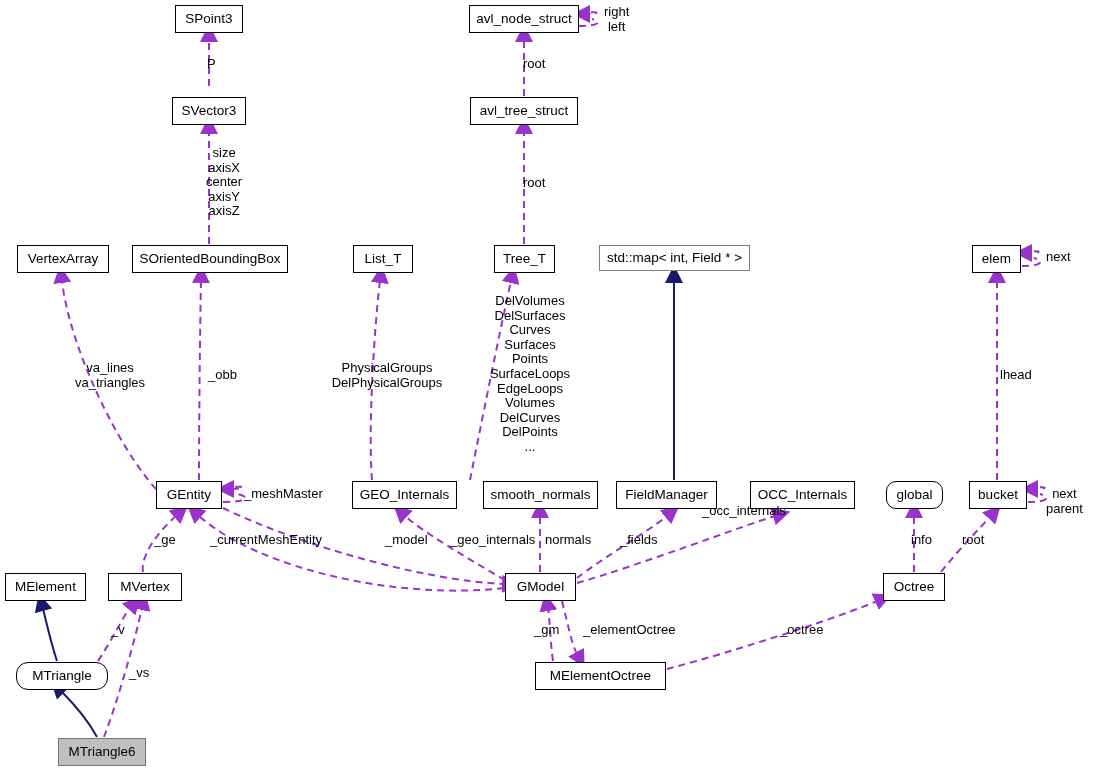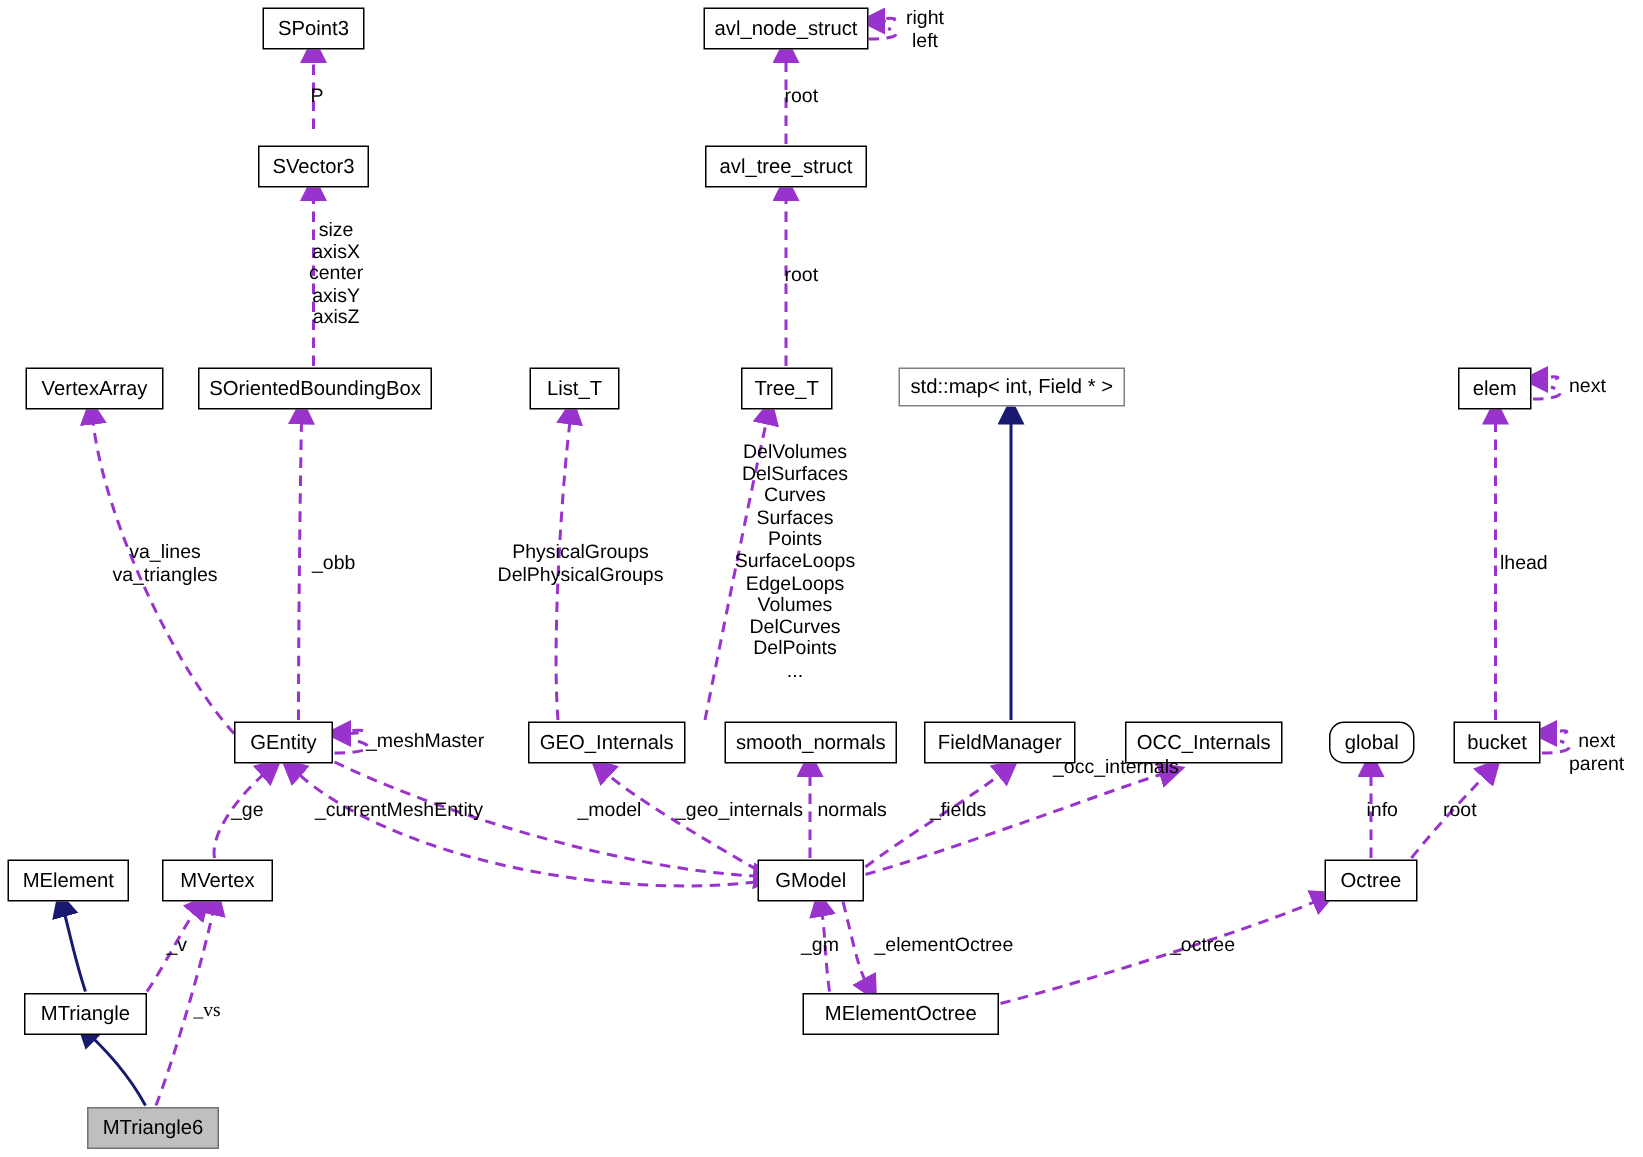--- a/index.html
+++ b/index.html
@@ -140,21 +140,21 @@
       <div class="node" style="left: 352px; top: 481px; width: 105px; height: 28px;">GEO_Internals</div>
       <div class="node" style="left: 483px; top: 481px; width: 115px; height: 28px;">smooth_normals</div>
       <div class="node" style="left: 616px; top: 481px; width: 101px; height: 28px;">FieldManager</div>
       <div class="node" style="left: 750px; top: 481px; width: 105px; height: 28px;">OCC_Internals</div>
       <div class="node" style="left: 886px; top: 481px; width: 57px; height: 28px; border-radius: 10px;">global</div>
       <div class="node" style="left: 969px; top: 481px; width: 58px; height: 28px;">bucket</div>
       <div class="node" style="left: 5px; top: 573px; width: 81px; height: 28px;">MElement</div>
       <div class="node" style="left: 108px; top: 573px; width: 74px; height: 28px;">MVertex</div>
       <div class="node" style="left: 505px; top: 573px; width: 71px; height: 28px;">GModel</div>
       <div class="node" style="left: 883px; top: 573px; width: 62px; height: 28px;">Octree</div>
-      <div class="node" style="left: 16px; top: 662px; width: 82px; height: 28px;">MTriangle</div>
+      <div class="node" style="left: 16px; top: 662px; width: 92px; height: 28px; border-radius: 12px;">MTriangle</div>
       <div class="node" style="left: 535px; top: 662px; width: 131px; height: 28px;">MElementOctree</div>
       <div class="node highlight" style="left: 58px; top: 738px; width: 88px; height: 28px;">MTriangle6</div>
     </div>
 
   <div id="labels-layer">
       <div class="edge-label left" style="left: 207px; top: 57px;">P</div>
       <div class="edge-label left" style="left: 604px; top: 5px;">right
 left</div>
       <div class="edge-label left" style="left: 523px; top: 57px;">root</div>
       <div class="edge-label left" style="left: 206px; top: 146px;">size
@@ -190,16 +190,16 @@
       <div class="edge-label left" style="left: 450px; top: 533px;">_geo_internals</div>
       <div class="edge-label left" style="left: 545px; top: 533px;">normals</div>
       <div class="edge-label left" style="left: 620px; top: 533px;">_fields</div>
       <div class="edge-label left" style="left: 702px; top: 504px;">_occ_internals</div>
       <div class="edge-label left" style="left: 911px; top: 533px;">info</div>
       <div class="edge-label left" style="left: 962px; top: 533px;">root</div>
       <div class="edge-label left" style="left: 111px; top: 623px;">_v</div>
       <div class="edge-label left" style="left: 534px; top: 623px;">_gm</div>
       <div class="edge-label left" style="left: 583px; top: 623px;">_elementOctree</div>
       <div class="edge-label left" style="left: 780px; top: 623px;">_octree</div>
-      <div class="edge-label left" style="left: 129px; top: 666px; font-family: Liberation Serif, serif;">_vs</div>
+      <div class="edge-label left" style="left: 129px; top: 666px;">_vs</div>
     </div>
 
 </div>
 
 </body></html>

